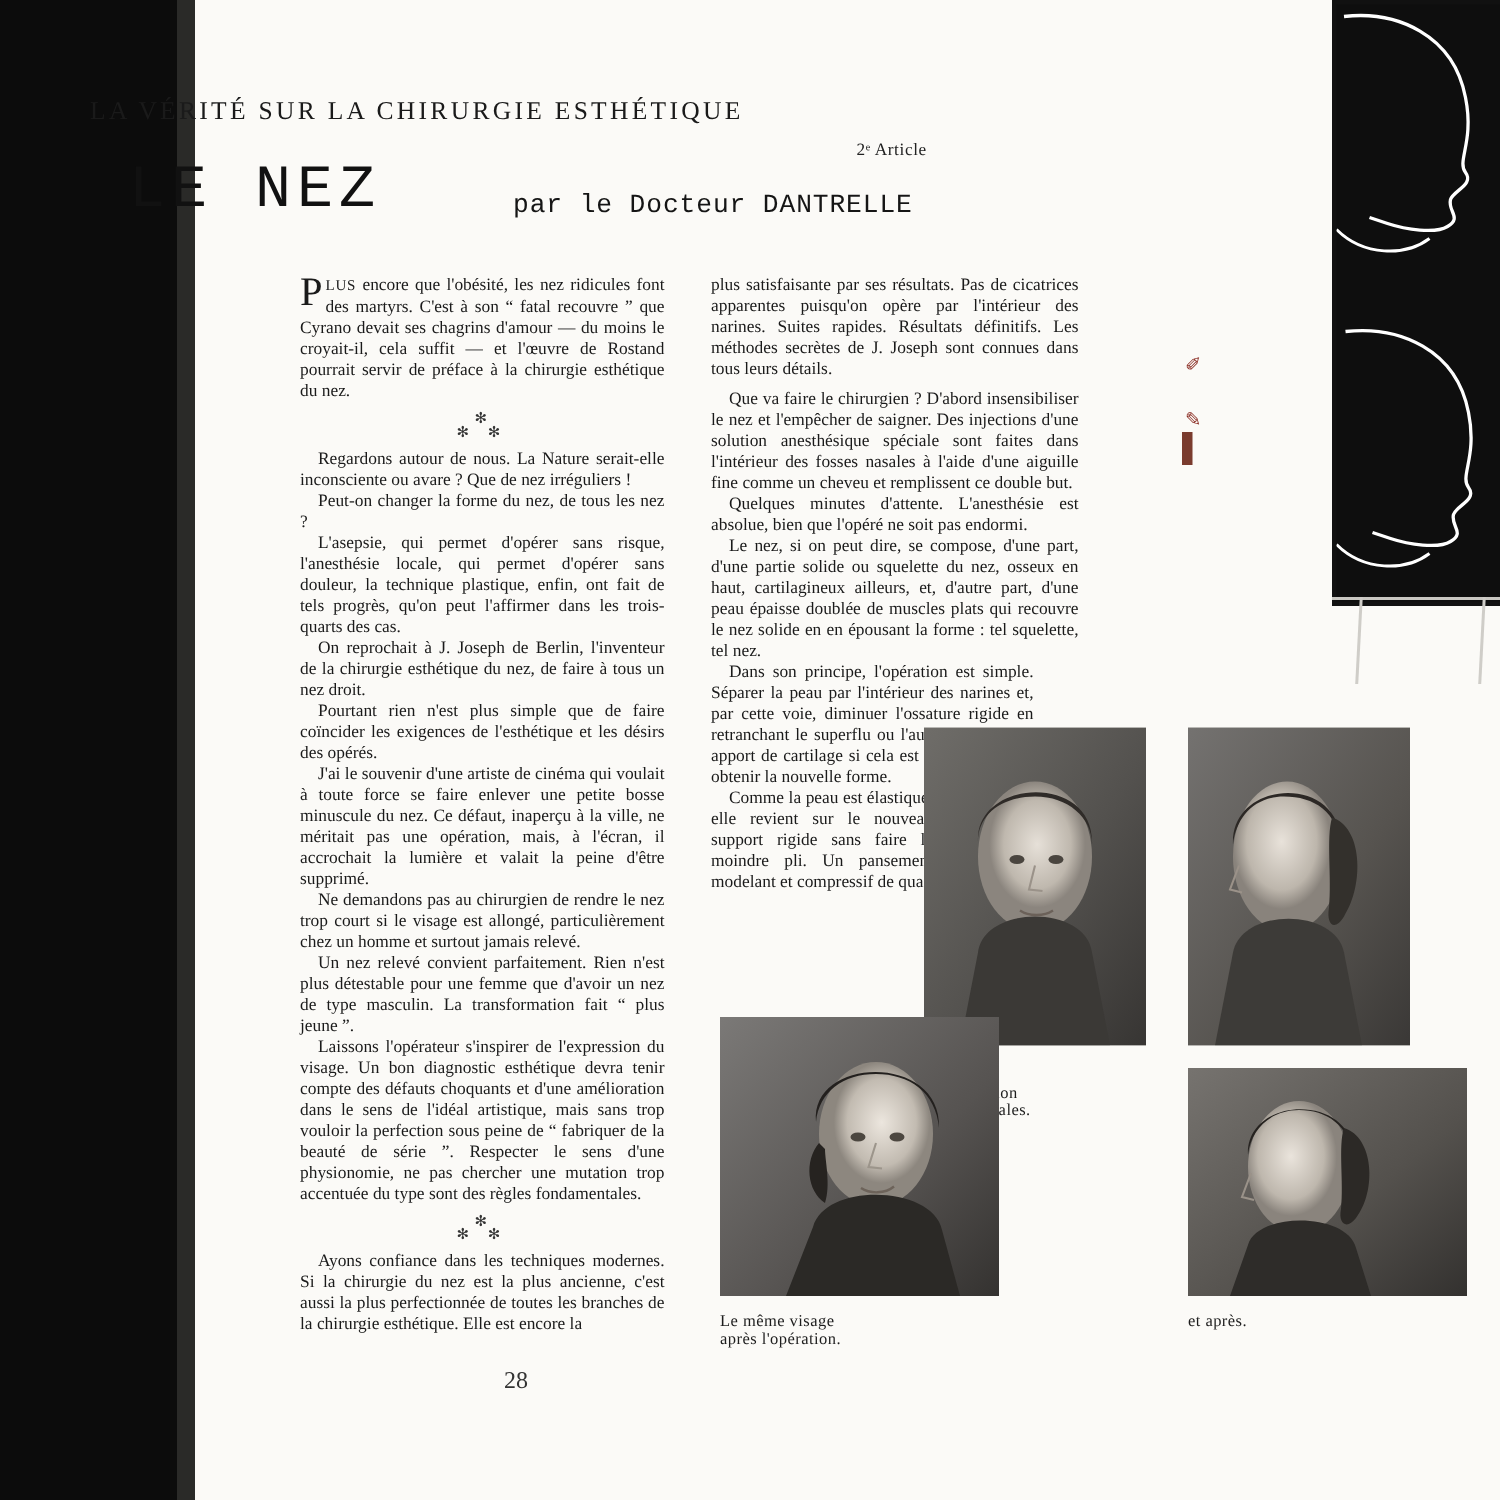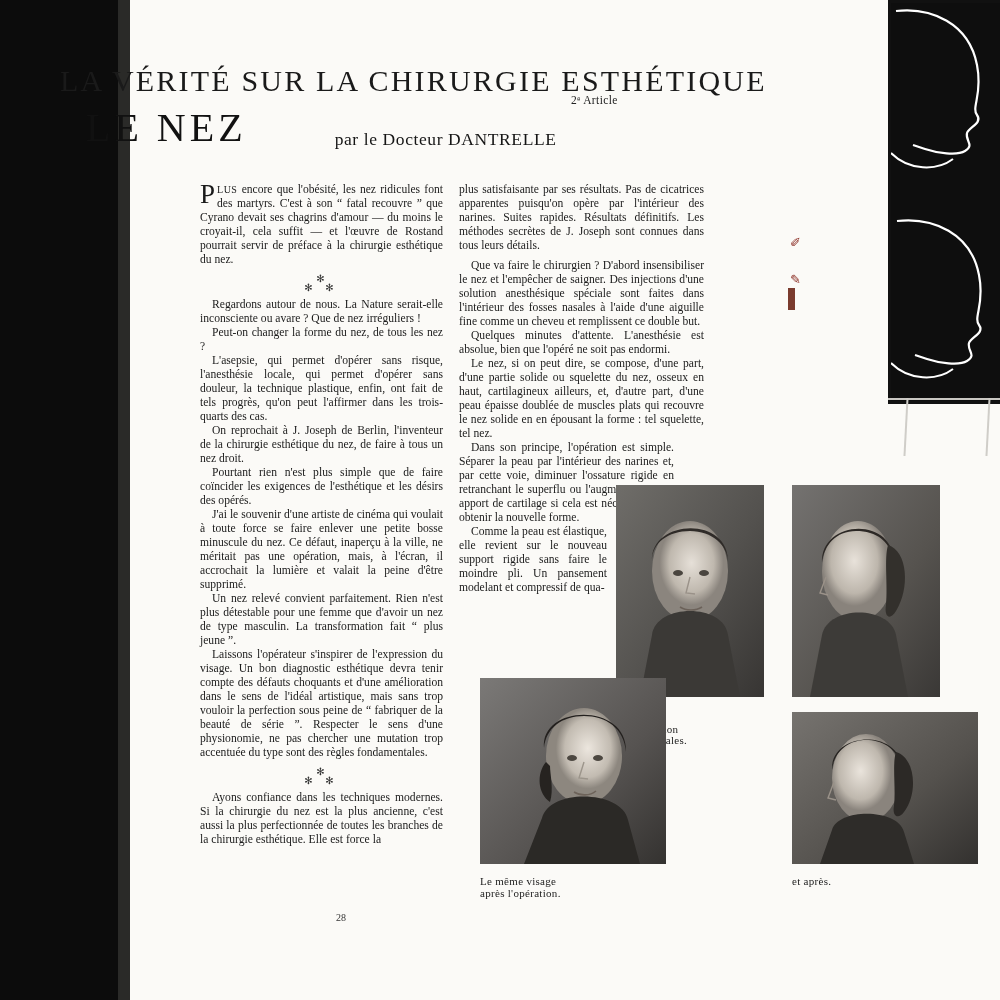--- a/index.html
+++ b/index.html
@@ -40,38 +40,39 @@
     background: #fbfaf7;
   }
   
   .masthead {
     position: absolute;
     left: 60px; top: 64px;
     width: 640px;
   }
   .masthead-title {
     font-family: "Liberation Serif", serif;
-    font-size: 30px;
+    font-size: 17px;
     letter-spacing: 2.2px;
     color: #1a1a1a;
     white-space: nowrap;
   }
   .article-num {
     position: absolute;
     left: 571px; top: 94px;
     font-size: 11.5px;
     letter-spacing: .4px;
     color: #222;
   }
   .masthead-row2 {
     position: absolute;
     left: 86px; top: 108px;
     width: 620px;
     display: flex;
     align-items: baseline;
+    font-family: Liberation Mono, monospace;
   }
   .big-title {
     font-size: 40px;
     letter-spacing: 4px;
     font-weight: normal;
     color: #111;
     line-height: 1;
   }
   .byline {
     font-size: 17.5px;
@@ -91,21 +92,21 @@
     color: #1a1a1a;
     -webkit-hyphens: auto;
     hyphens: auto;
   }
   .col p {
     margin: 0;
     text-indent: 12px;
   }
   .col p.noind { text-indent: 0; }
   .col-1 { left: 200px; width: 243px; }
-  .col-2 { left: 459px; width: 245px; }
+  .col-2 { left: 474px; width: 245px; }
   .dropcap {
     float: left;
     font-size: 27px;
     line-height: 21px;
     padding-right: 2px;
     padding-top: 1px;
     font-family: "Liberation Serif", serif;
   }
   .smallcaps {
     font-size: 10px;
@@ -118,21 +119,21 @@
     margin: 7px 0 6px 0;
     color: #333;
     line-height: 9px;
   }
   .stars .top { display:block; }
   .stars .bottom { display:block; letter-spacing: 5px; }
   
   .folio {
     position: absolute;
     left: 336px; top: 912px;
-    font-size: 10px;
+    font-size: 16px;
     color: #333;
   }
   
   .photo {
     position: absolute;
     background: #8e8c88;
     overflow: hidden;
   }
   .photo .grad {
     position: absolute;
@@ -207,29 +208,30 @@
       <span class="top">✻</span>
       <span class="bottom">✻ ✻</span>
     </div>
 
     <p>Regardons autour de nous. La Nature serait-elle inconsciente ou avare ? Que de nez irréguliers !</p>
     <p>Peut-on changer la forme du nez, de tous les nez ?</p>
     <p>L'asepsie, qui permet d'opérer sans risque, l'anesthésie locale, qui permet d'opérer sans douleur, la technique plastique, enfin, ont fait de tels progrès, qu'on peut l'affirmer dans les trois-quarts des cas.</p>
     <p>On reprochait à J. Joseph de Berlin, l'inventeur de la chirurgie esthétique du nez, de faire à tous un nez droit.</p>
     <p>Pourtant rien n'est plus simple que de faire coïncider les exigences de l'esthétique et les désirs des opérés.</p>
     <p>J'ai le souvenir d'une artiste de cinéma qui voulait à toute force se faire enlever une petite bosse minuscule du nez. Ce défaut, inaperçu à la ville, ne méritait pas une opération, mais, à l'écran, il accrochait la lumière et valait la peine d'être supprimé.</p>
+    <p>Ne demandons pas au chirurgien de rendre le nez trop court si le visage est allongé, particulièrement chez un homme et surtout jamais relevé.</p>
     <p>Un nez relevé convient parfaitement. Rien n'est plus détestable pour une femme que d'avoir un nez de type masculin. La transformation fait “ plus jeune ”.</p>
     <p>Laissons l'opérateur s'inspirer de l'expression du visage. Un bon diagnostic esthétique devra tenir compte des défauts choquants et d'une amélioration dans le sens de l'idéal artistique, mais sans trop vouloir la perfection sous peine de “ fabriquer de la beauté de série ”. Respecter le sens d'une physionomie, ne pas chercher une mutation trop accentuée du type sont des règles fondamentales.</p>
 
     <div class="stars">
       <span class="top">✻</span>
       <span class="bottom">✻ ✻</span>
     </div>
 
-    <p>Ayons confiance dans les techniques modernes. Si la chirurgie du nez est la plus ancienne, c'est aussi la plus perfectionnée de toutes les branches de la chirurgie esthétique. Elle est force la</p>
+    <p>Ayons confiance dans les techniques modernes. Si la chirurgie du nez est la plus ancienne, c'est aussi la plus perfectionnée de toutes les branches de la chirurgie esthétique. Elle est encore la</p>
   </div>
 
   <div class="col col-2" style="width:245px;">
     <p class="noind">plus satisfaisante par ses résultats. Pas de cicatrices apparentes puisqu'on opère par l'intérieur des narines. Suites rapides. Résultats définitifs. Les méthodes secrètes de J. Joseph sont connues dans tous leurs détails.</p>
     <p style="margin-top:6px;">Que va faire le chirurgien ? D'abord insensibiliser le nez et l'empêcher de saigner. Des injections d'une solution anesthésique spéciale sont faites dans l'intérieur des fosses nasales à l'aide d'une aiguille fine comme un cheveu et remplissent ce double but.</p>
     <p>Quelques minutes d'attente. L'anesthésie est absolue, bien que l'opéré ne soit pas endormi.</p>
     <p>Le nez, si on peut dire, se compose, d'une part, d'une partie solide ou squelette du nez, osseux en haut, cartilagineux ailleurs, et, d'autre part, d'une peau épaisse doublée de muscles plats qui recouvre le nez solide en en épousant la forme : tel squelette, tel nez.</p>
     <p style="width:215px;">Dans son principe, l'opération est simple. Séparer la peau par l'intérieur des narines et, par cette voie, diminuer l'ossature rigide en retranchant le superflu ou l'augmenter par un apport de cartilage si cela est nécessaire pour obtenir la nouvelle forme.</p>
     <p style="width:148px;">Comme la peau est élastique, elle revient sur le nouveau support rigide sans faire le moindre pli. Un pansement modelant et compressif de qua-</p>
   </div>

